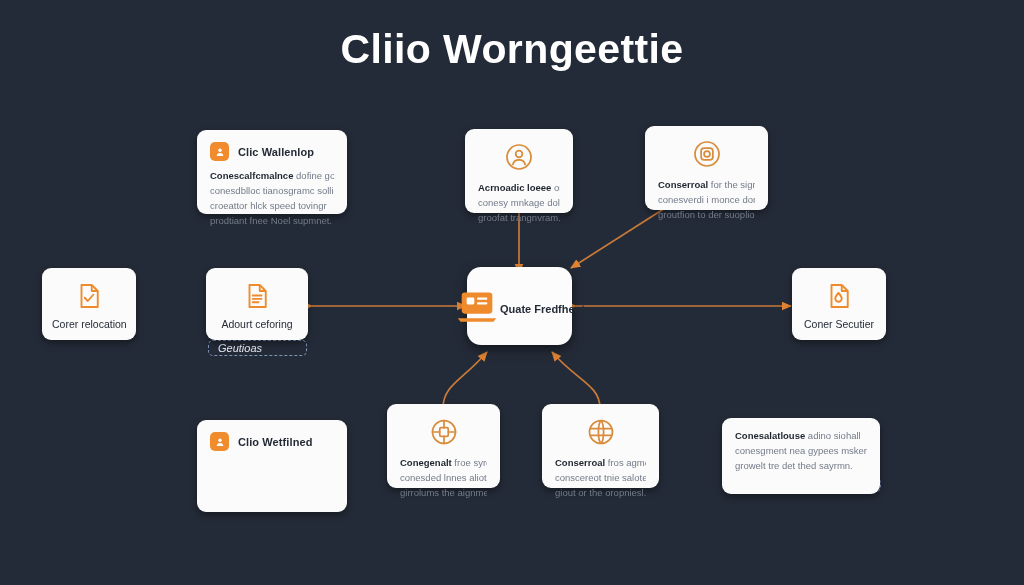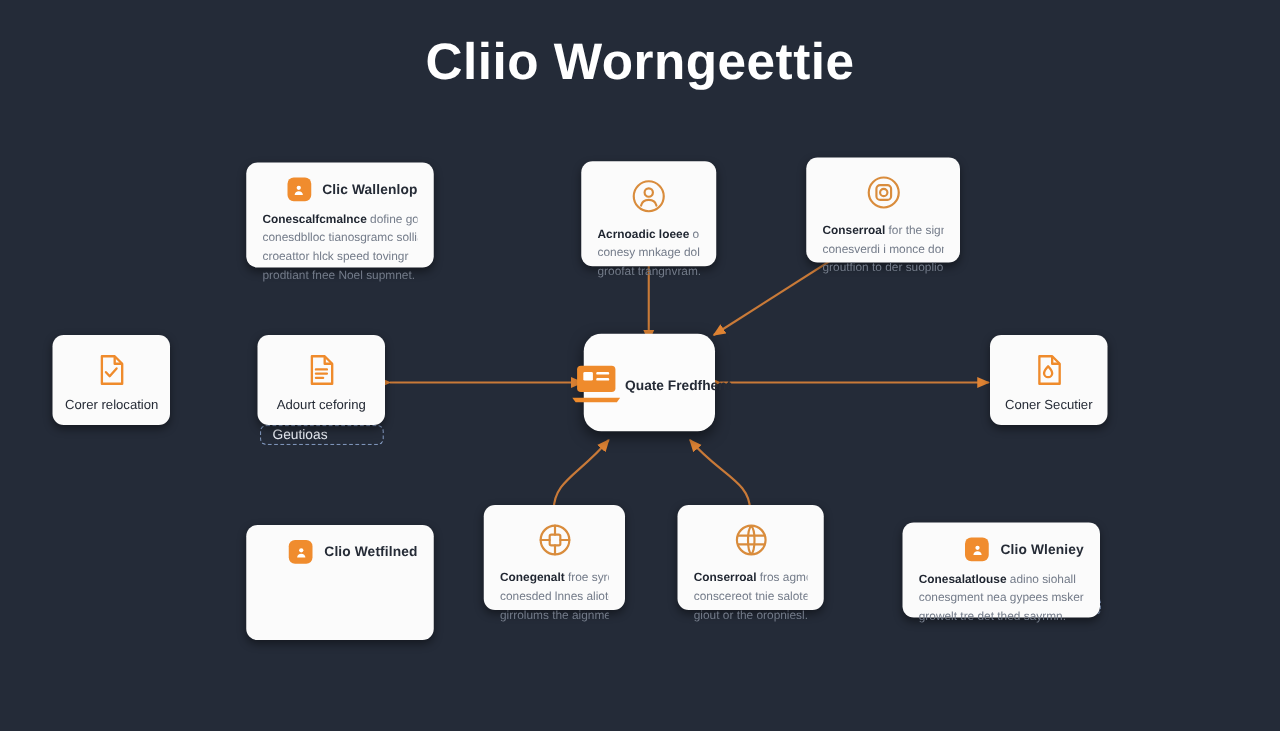--- a/index.html
+++ b/index.html
@@ -28,21 +28,21 @@
   .card {
     position: absolute;
     background: #fbfbfb;
     border-radius: 9px;
     box-shadow: 0 3px 7px rgba(0,0,0,.42);
     padding: 12px 13px;
     z-index: 3;
   }
 
   
-  .text-card .hdr { display: flex; align-items: center; gap: 9px; margin-bottom: 9px; justify-content: flex-end; }
+  .text-card .hdr { display: flex; align-items: center; gap: 9px; margin-bottom: 9px; }
   .badge {
     width: 19px; height: 19px; border-radius: 5px;
     background: #f08c2e;
     display: flex; align-items: center; justify-content: center;
     flex: 0 0 auto;
   }
   .badge svg { width: 12px; height: 12px; display: block; }
   .card-title {
     font-size: 11px; font-weight: bold; color: #252b36;
     letter-spacing: .1px; white-space: nowrap;
@@ -111,21 +111,21 @@
 
     <line x1="519" y1="212" x2="519" y2="273" stroke="#c97a38" stroke-width="1.7" marker-end="url(#ah)"></line>
 
     <path d="M673,203 L571,268" stroke="#c97a38" stroke-width="1.7" fill="none" marker-end="url(#ah)"></path>
 
     <path d="M443,408 C443,385 463,380 487,352" stroke="#c97a38" stroke-width="1.7" fill="none" marker-end="url(#ah)"></path>
 
     <path d="M600,408 C600,385 576,380 552,352" stroke="#c97a38" stroke-width="1.7" fill="none" marker-end="url(#ah)"></path>
   </svg>
 
-  <div class="dashed" style="left:208px; top:340px; width:99px; height:16px;">
+  <div class="dashed" style="left:208px; top:340px; width:99px; height:16px;font-style:italic;">
     <span>Geutioas</span>
   </div>
   <div class="dashed" style="left:726px; top:478px; width:155px; height:14px;">
     <span></span>
   </div>
 
   <div id="hub" style="left:467px; top:267px; width:105px; height:78px;">
     <span>
       <svg viewBox="0 0 24 24" fill="none">
         <rect x="4" y="5" width="16" height="11" rx="1.6" fill="#ef8b2c"></rect>
@@ -195,29 +195,20 @@
         <svg viewBox="0 0 24 24" fill="#ffffff">
           <circle cx="12" cy="8.4" r="3.4"></circle>
           <path d="M5.4 20c0-3.7 3-6 6.6-6s6.6 2.3 6.6 6z"></path>
         </svg>
       </span>
       <span class="card-title">Clio Wetfilned</span>
     </div>
   </div>
 
   <div class="card text-card" style="left:722px; top:418px; width:158px; height:76px;">
-    <div class="hdr">
-      <span class="badge">
-        <svg viewBox="0 0 24 24" fill="#ffffff">
-          <circle cx="12" cy="8.4" r="3.4"></circle>
-          <path d="M5.4 20c0-3.7 3-6 6.6-6s6.6 2.3 6.6 6z"></path>
-        </svg>
-      </span>
-      <span class="card-title">Clio Wleniey</span>
-    </div>
     <div class="body-lines">
       <div class="bline"><b>Conesalatlouse</b><span> adino siohall</span></div>
       <div class="bline"><span>conesgment nea gypees msker</span></div>
       <div class="bline"><span>growelt tre det thed sayrmn.</span></div>
     </div>
   </div>
 
   <div class="card icon-card" style="left:465px; top:129px; width:108px; height:84px;">
     <div class="circ-icon">
       <svg viewBox="0 0 24 24" fill="none" stroke="#d98c3c" stroke-width="1.3">

